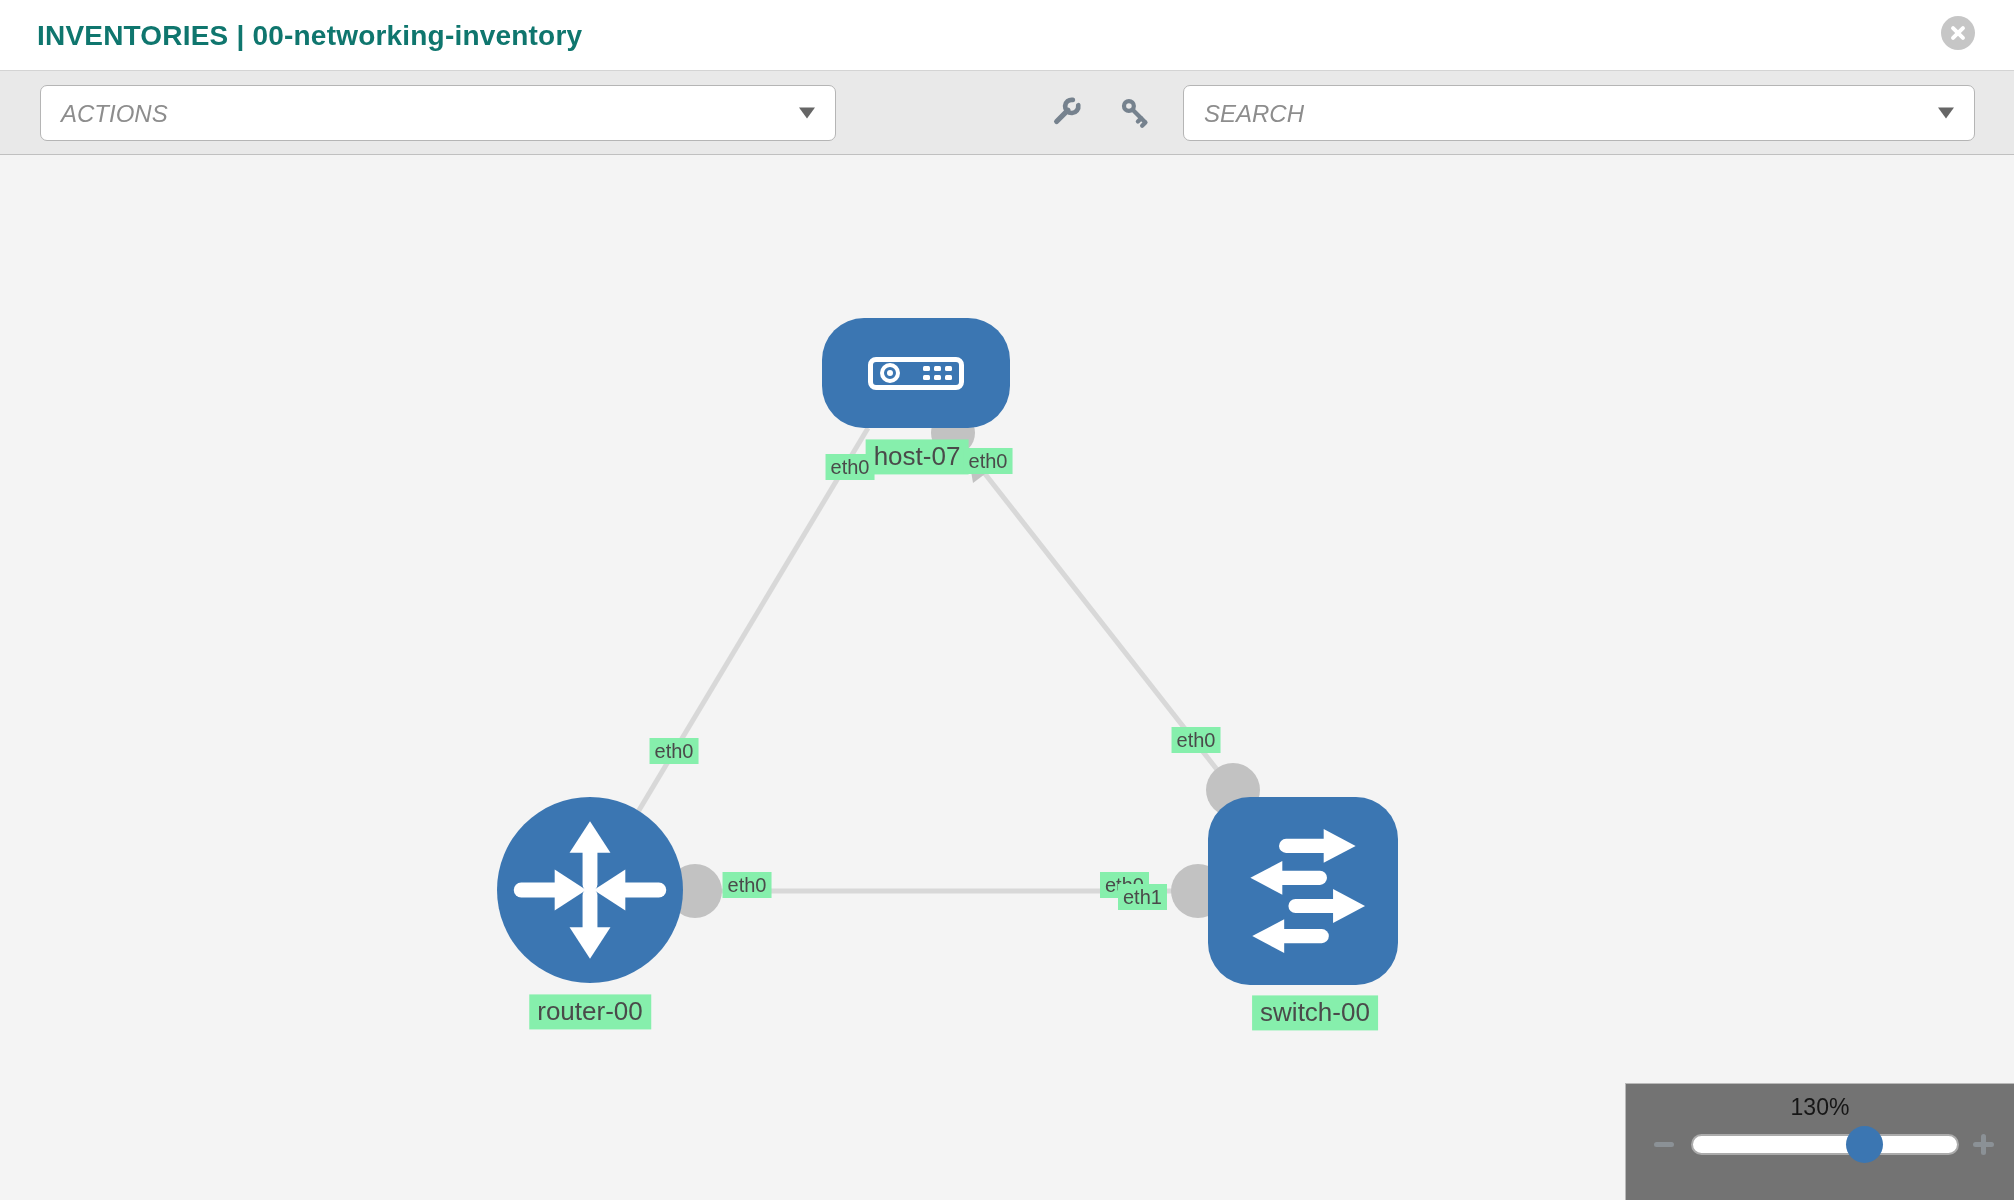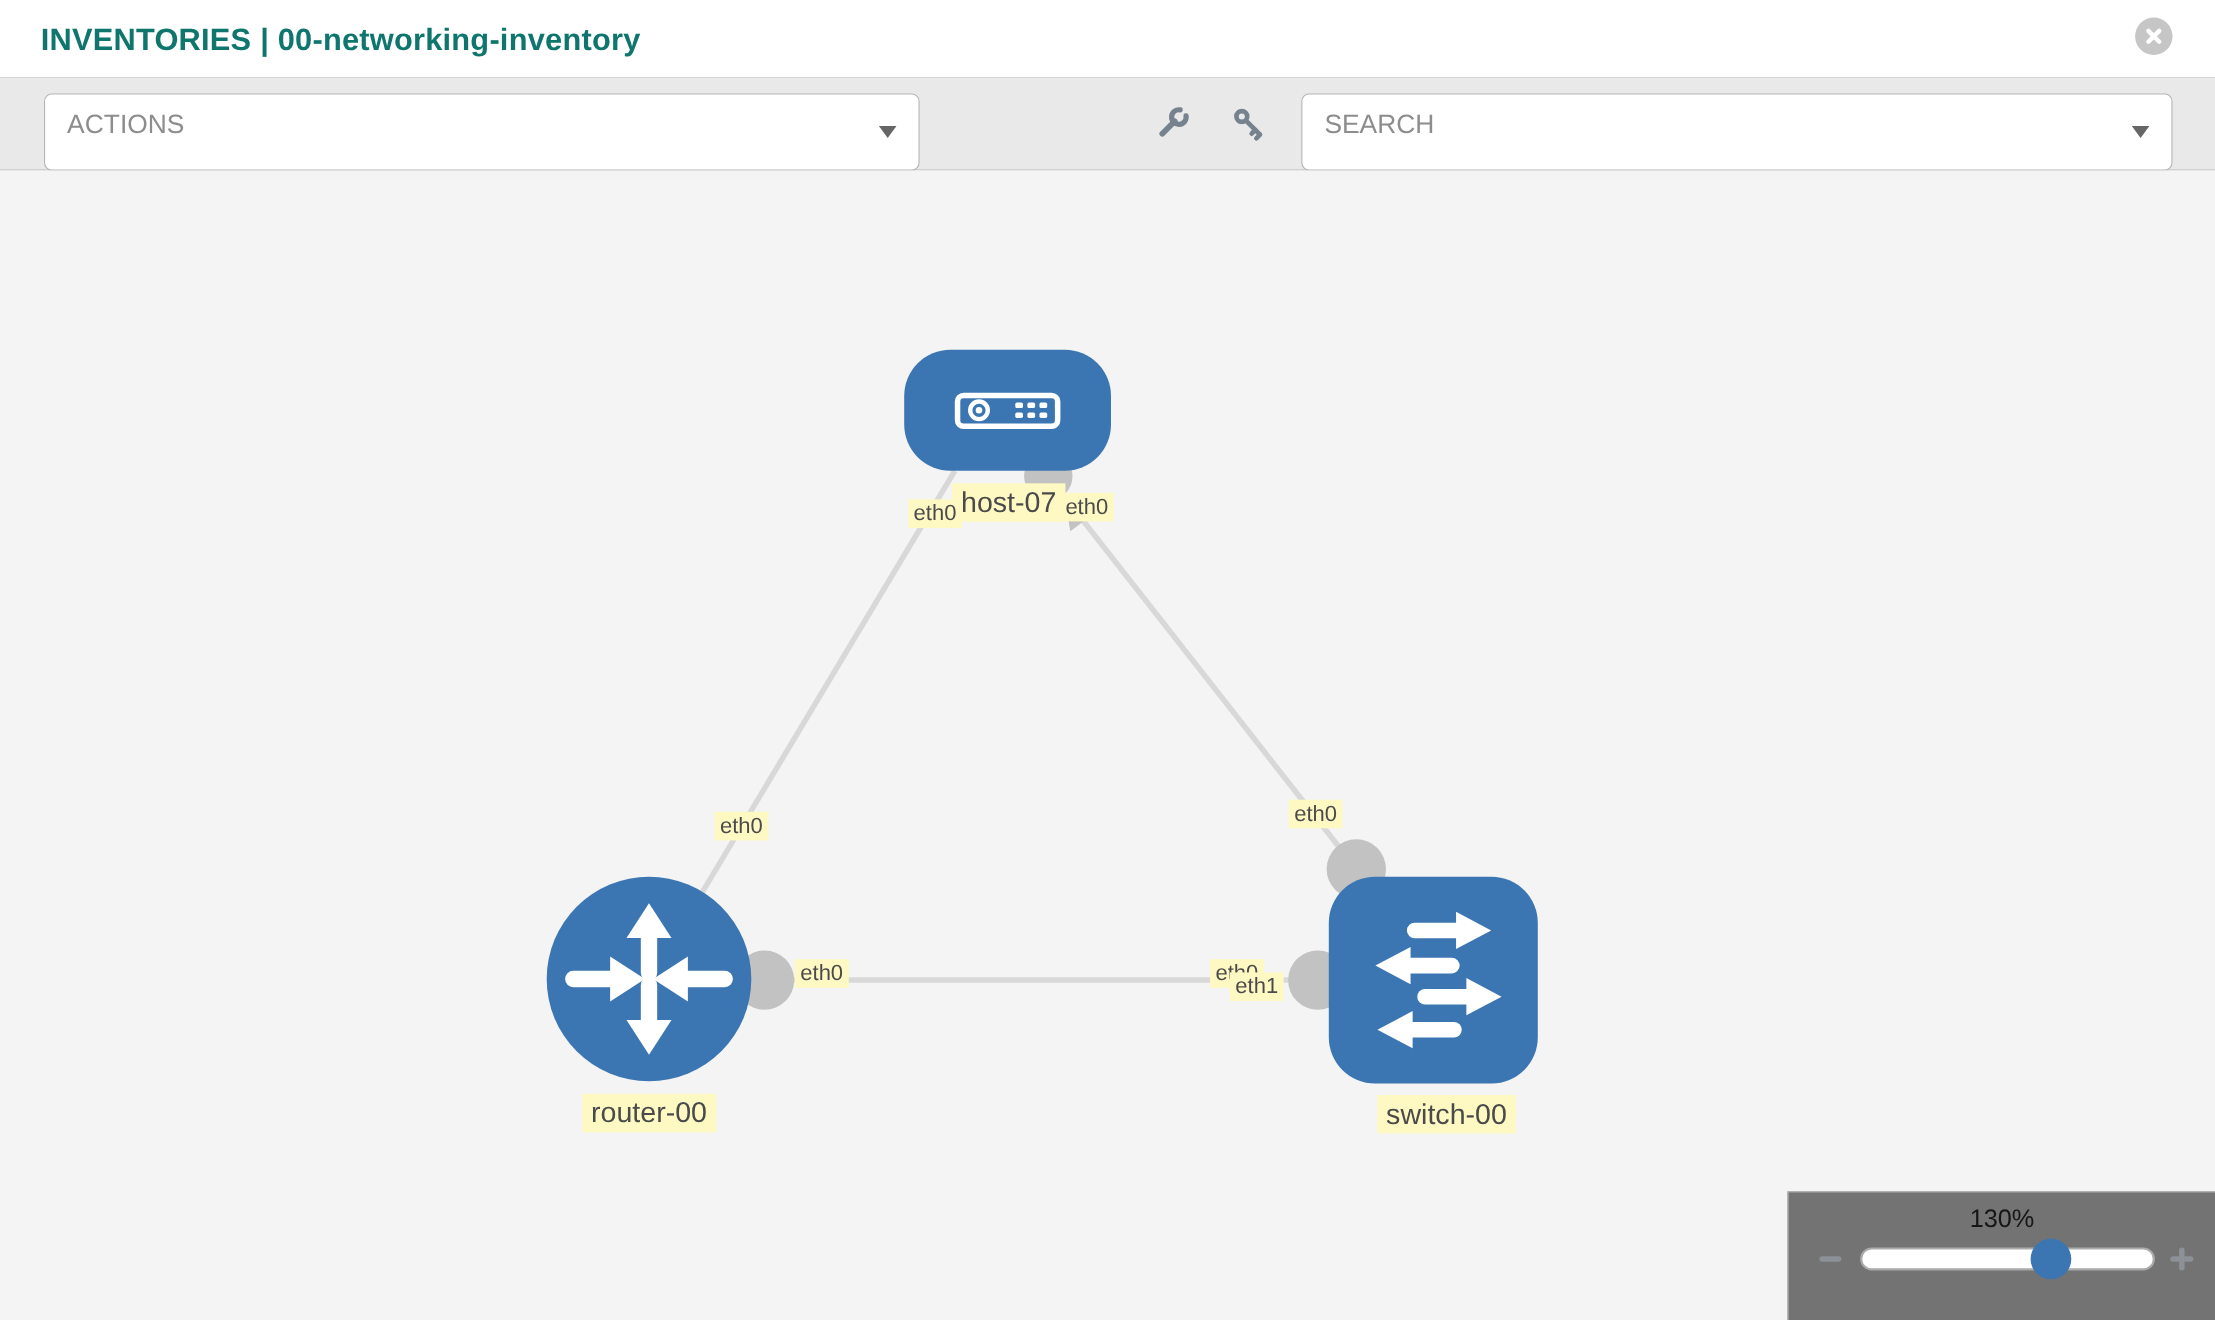--- a/index.html
+++ b/index.html
@@ -12,22 +12,22 @@
            font-weight:bold; color:#0f766e; letter-spacing:0.2px; }
   .close-btn { position:absolute; left:1941px; top:16px; width:34px; height:34px;
                border-radius:50%; background:#c6c6c6; cursor:pointer; }
   .close-btn::before, .close-btn::after { content:""; position:absolute; left:8px; top:15px;
                width:18px; height:4px; border-radius:2px; background:#fff; }
   .close-btn::before { transform:rotate(45deg); }
   .close-btn::after  { transform:rotate(-45deg); }
 
   
   .toolbar { position:relative; height:84px; background:#e9e9e9; border-bottom:1px solid #c0c0c0; }
-  .select { position:absolute; top:14px; height:70px; background:#fff;
-            border:1px solid #b5b5b5; border-radius:7px; cursor:pointer; }
+  .select { position:absolute; top:14px; height:56px; background:#fff;
+            border:1px solid #b5b5b5; border-radius:7px; cursor:pointer;font-style:italic; }
   .select .label { position:absolute; left:20px; top:0; line-height:56px;
                    font-size:24px; color:#8d8d8d; }
   .caret { position:absolute; right:20px; top:50%; transform:translateY(-50%);
            width:0; height:0; border-left:8px solid transparent;
            border-right:8px solid transparent; border-top:11px solid #666; }
   .select.actions { left:40px;  width:796px; }
   .select.search  { left:1183px; width:792px; }
   .tool-icon { position:absolute; top:25px; width:34px; height:34px; cursor:pointer; }
   .tool-icon.wrench { left:1050px; }
   .tool-icon.key    { left:1119px; }
@@ -45,21 +45,21 @@
   
   .host-chassis { width:96px; height:33px; border:5px solid #fff; border-radius:8px;
                   display:flex; align-items:center; padding:0 7px; }
   .knob { width:20px; height:20px; border:4px solid #fff; border-radius:50%; position:relative; }
   .knob::after { content:""; position:absolute; inset:3px; background:#fff; border-radius:50%; }
   .dots { margin-left:auto; display:grid; grid-template-columns:repeat(3,7px);
           grid-auto-rows:5px; gap:4px; }
   .dots span { background:#fff; border-radius:1.5px; }
 
   
-  .chip { position:absolute; z-index:3; background:#fef9c3; color:#4a4a4a;
+  .chip { position:absolute; z-index:3; background:#86efac; color:#4a4a4a;
           white-space:nowrap; line-height:1.2; }
   .chip.node-label { font-size:26px; padding:2px 8px; transform:translate(-50%,-50%); }
   .chip.if-label   { font-size:20px; padding:1px 5px; transform:translate(-50%,-50%); }
   .chip.if-edge    { font-size:20px; padding:1px 5px; transform:translateY(-50%); }
   .chip.over { z-index:4; }
 
   
   .zoom-panel { position:absolute; left:1625px; top:928px; width:389px; height:117px;
                 background:#737373; border-top:1px solid #b9b9b9; border-left:1px solid #b9b9b9;
                 z-index:5; }

